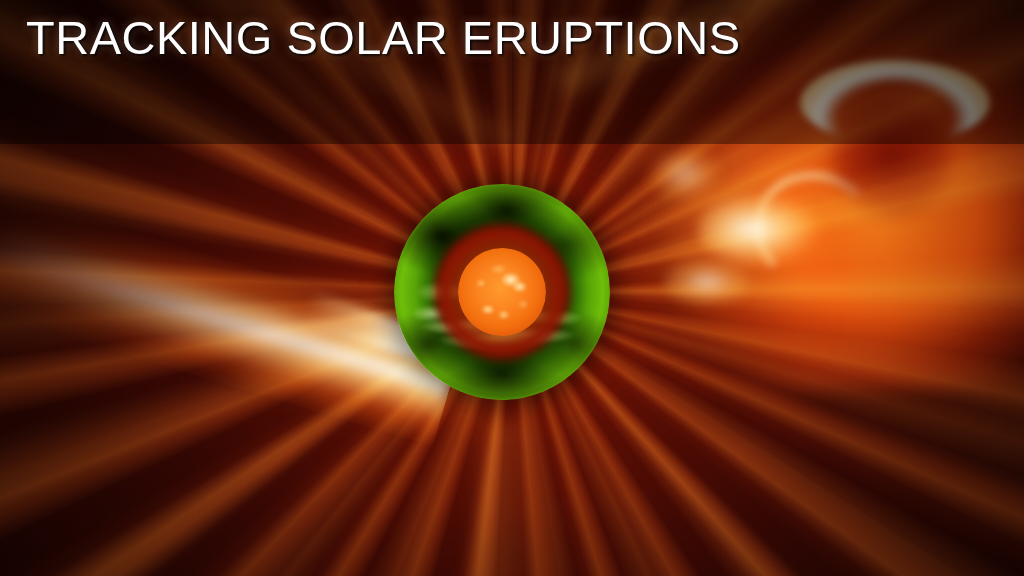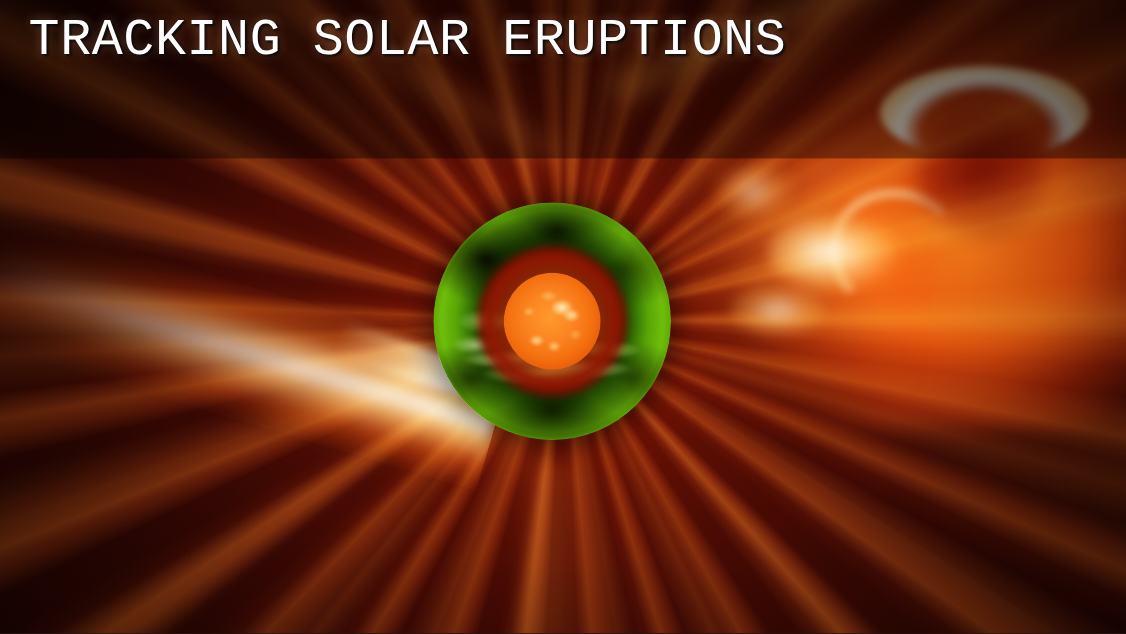--- a/index.html
+++ b/index.html
@@ -306,21 +306,21 @@
     left:0; top:0; right:0;
     height:144px;
     background:rgba(0,0,0,.40);
     pointer-events:none;
   }
   #title{
     position:absolute;
     left:26px; top:14px;
     margin:0;
     color:#ffffff;
-    font-family:Liberation Mono, monospace;
+    font-family:Liberation Sans, sans-serif;
     font-size:47px;
     font-weight:400;
     letter-spacing:.5px;
     line-height:1;
     white-space:nowrap;
     text-shadow:
       2px 2px 3px rgba(0,0,0,.85),
       0 0 10px rgba(255,200,160,.35);
   }
 </style>

